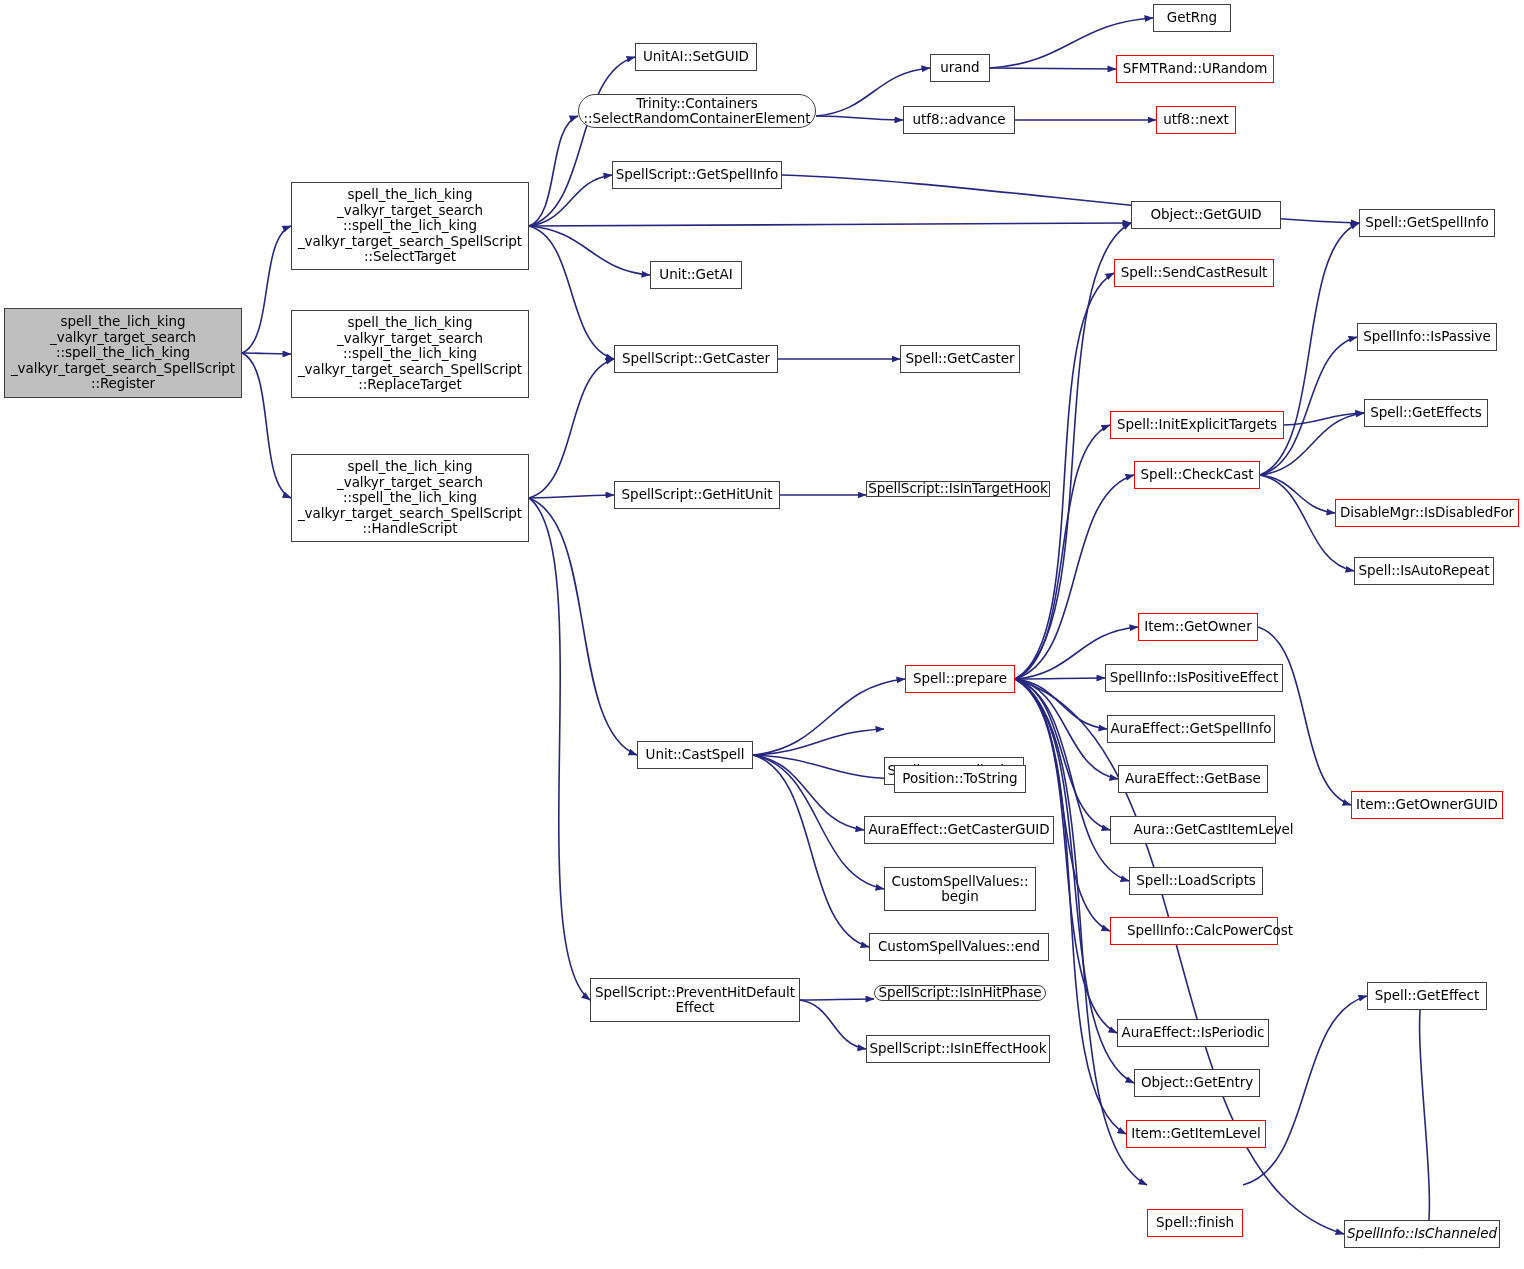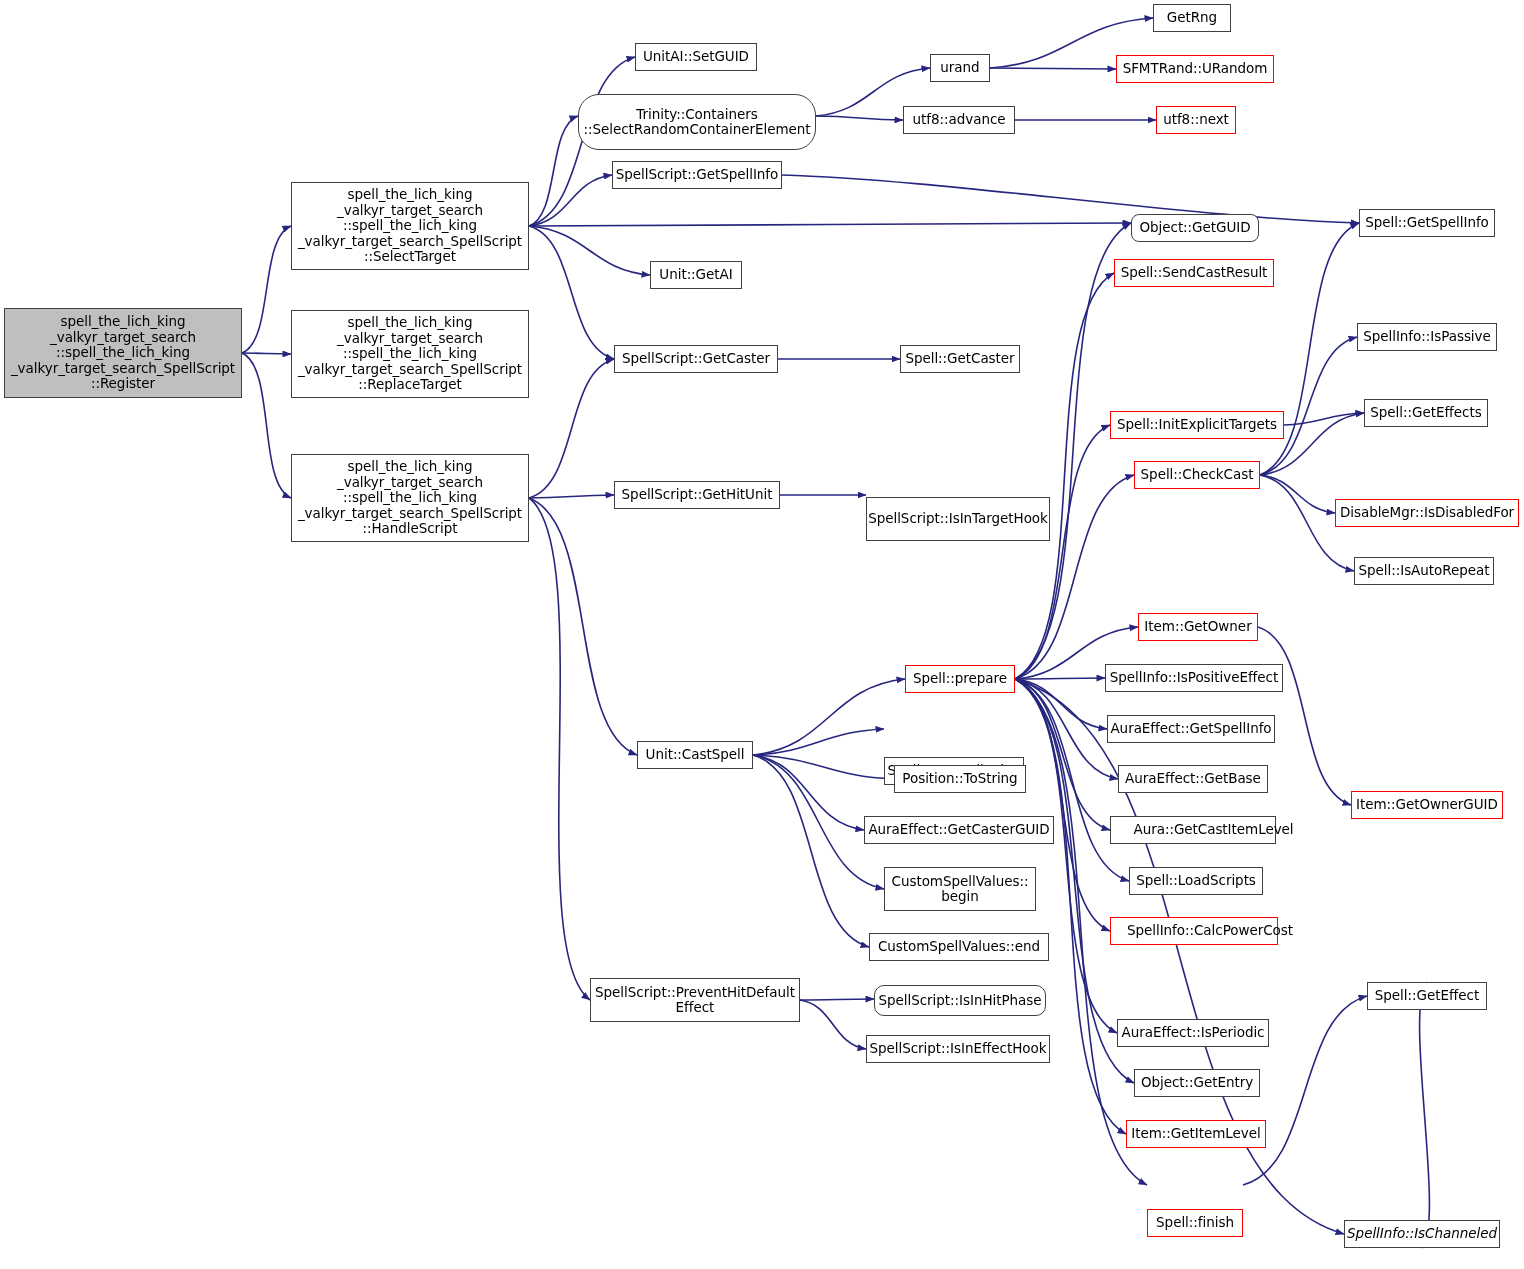--- a/index.html
+++ b/index.html
@@ -129,60 +129,60 @@
 _valkyr_target_search
 ::spell_the_lich_king
 _valkyr_target_search_SpellScript
 ::ReplaceTarget</div>
       <div class="node" style="left: 291px; top: 454px; width: 238px; height: 88px;">spell_the_lich_king
 _valkyr_target_search
 ::spell_the_lich_king
 _valkyr_target_search_SpellScript
 ::HandleScript</div>
       <div class="node" style="left: 635px; top: 43px; width: 122px; height: 28px;">UnitAI::SetGUID</div>
-      <div class="node" style="left: 578px; top: 94px; width: 238px; height: 56px; border-radius: 21px;">Trinity::Containers
+      <div class="node" style="left: 578px; top: 94px; width: 238px; height: 34px; border-radius: 21px;">Trinity::Containers
 ::SelectRandomContainerElement</div>
       <div class="node" style="left: 612px; top: 161px; width: 170px; height: 28px;">SpellScript::GetSpellInfo</div>
       <div class="node" style="left: 650px; top: 261px; width: 92px; height: 28px;">Unit::GetAI</div>
       <div class="node" style="left: 614px; top: 345px; width: 164px; height: 28px;">SpellScript::GetCaster</div>
       <div class="node" style="left: 614px; top: 481px; width: 166px; height: 28px;">SpellScript::GetHitUnit</div>
       <div class="node" style="left: 930px; top: 54px; width: 60px; height: 28px;">urand</div>
       <div class="node" style="left: 903px; top: 106px; width: 112px; height: 28px;">utf8::advance</div>
       <div class="node" style="left: 1153px; top: 4px; width: 78px; height: 28px;">GetRng</div>
       <div class="node red" style="left: 1116px; top: 55px; width: 158px; height: 28px;">SFMTRand::URandom</div>
       <div class="node red" style="left: 1156px; top: 106px; width: 80px; height: 28px;">utf8::next</div>
-      <div class="node" style="left: 1131px; top: 214px; width: 128px; height: 28px; border-radius: 8px;">Object::GetGUID</div>
+      <div class="node" style="left: 1131px; top: 201px; width: 150px; height: 28px;">Object::GetGUID</div>
       <div class="node red" style="left: 1114px; top: 259px; width: 160px; height: 28px;">Spell::SendCastResult</div>
       <div class="node" style="left: 1359px; top: 209px; width: 136px; height: 28px;">Spell::GetSpellInfo</div>
       <div class="node" style="left: 1357px; top: 323px; width: 140px; height: 28px;">SpellInfo::IsPassive</div>
       <div class="node" style="left: 1364px; top: 399px; width: 124px; height: 28px;">Spell::GetEffects</div>
       <div class="node red" style="left: 1110px; top: 411px; width: 174px; height: 28px;">Spell::InitExplicitTargets</div>
       <div class="node red" style="left: 1134px; top: 461px; width: 126px; height: 28px;">Spell::CheckCast</div>
       <div class="node red" style="left: 1335px; top: 499px; width: 184px; height: 28px;">DisableMgr::IsDisabledFor</div>
       <div class="node" style="left: 1354px; top: 557px; width: 140px; height: 28px;">Spell::IsAutoRepeat</div>
       <div class="node" style="left: 900px; top: 345px; width: 120px; height: 28px;">Spell::GetCaster</div>
-      <div class="node" style="left: 866px; top: 481px; width: 184px; height: 44px; margin-top: 16px;">SpellScript::IsInTargetHook</div>
+      <div class="node" style="left: 866px; top: 481px; width: 184px; height: 16px;">SpellScript::IsInTargetHook</div>
       <div class="node red" style="left: 1138px; top: 613px; width: 120px; height: 28px;">Item::GetOwner</div>
       <div class="node red" style="left: 905px; top: 665px; width: 110px; height: 28px;">Spell::prepare</div>
       <div class="node" style="left: 1105px; top: 664px; width: 178px; height: 28px;">SpellInfo::IsPositiveEffect</div>
       <div class="node" style="left: 637px; top: 741px; width: 116px; height: 28px;">Unit::CastSpell</div>
       <div class="node" style="left: 884px; top: 757px; width: 140px; height: 28px;">Spell::SetSpellValue</div>
       <div class="node" style="left: 1107px; top: 715px; width: 168px; height: 28px;">AuraEffect::GetSpellInfo</div>
       <div class="node" style="left: 894px; top: 765px; width: 132px; height: 28px;">Position::ToString</div>
       <div class="node" style="left: 1118px; top: 765px; width: 150px; height: 28px;">AuraEffect::GetBase</div>
       <div class="node" style="left: 864px; top: 816px; width: 190px; height: 28px;">AuraEffect::GetCasterGUID</div>
       <div class="node" style="left: 1110px; top: 816px; width: 166px; height: 28px; padding-left: 45px;">Aura::GetCastItemLevel</div>
       <div class="node" style="left: 884px; top: 867px; width: 152px; height: 44px;">CustomSpellValues::
 begin</div>
       <div class="node" style="left: 1129px; top: 867px; width: 134px; height: 28px;">Spell::LoadScripts</div>
       <div class="node" style="left: 869px; top: 933px; width: 180px; height: 28px;">CustomSpellValues::end</div>
       <div class="node red" style="left: 1110px; top: 917px; width: 168px; height: 28px; padding-left: 36px;">SpellInfo::CalcPowerCost</div>
       <div class="node" style="left: 590px; top: 978px; width: 210px; height: 44px;">SpellScript::PreventHitDefault
 Effect</div>
-      <div class="node" style="left: 874px; top: 985px; width: 172px; height: 31px; border-radius: 10px;">SpellScript::IsInHitPhase</div>
+      <div class="node" style="left: 874px; top: 985px; width: 172px; height: 16px; border-radius: 10px;">SpellScript::IsInHitPhase</div>
       <div class="node" style="left: 866px; top: 1035px; width: 184px; height: 28px;">SpellScript::IsInEffectHook</div>
       <div class="node" style="left: 1117px; top: 1019px; width: 152px; height: 28px;">AuraEffect::IsPeriodic</div>
       <div class="node" style="left: 1134px; top: 1069px; width: 126px; height: 28px;">Object::GetEntry</div>
       <div class="node red" style="left: 1126px; top: 1120px; width: 140px; height: 28px;">Item::GetItemLevel</div>
       <div class="node red" style="left: 1147px; top: 1171px; width: 96px; height: 28px; margin-top: 38px;">Spell::finish</div>
       <div class="node red" style="left: 1351px; top: 791px; width: 152px; height: 28px;">Item::GetOwnerGUID</div>
       <div class="node" style="left: 1367px; top: 982px; width: 120px; height: 28px;">Spell::GetEffect</div>
       <div class="node" style="left: 1344px; top: 1220px; width: 156px; height: 28px; font-style: italic;">SpellInfo::IsChanneled</div>
     </div>
 </div>

